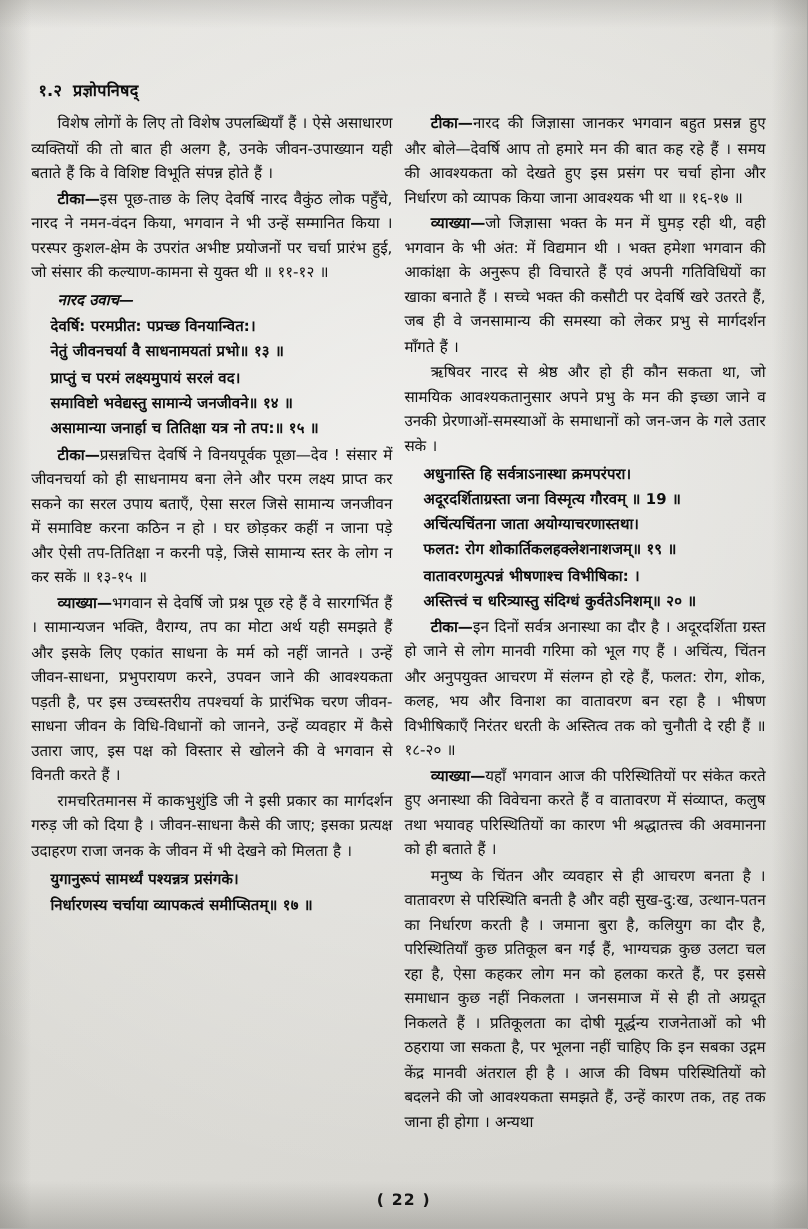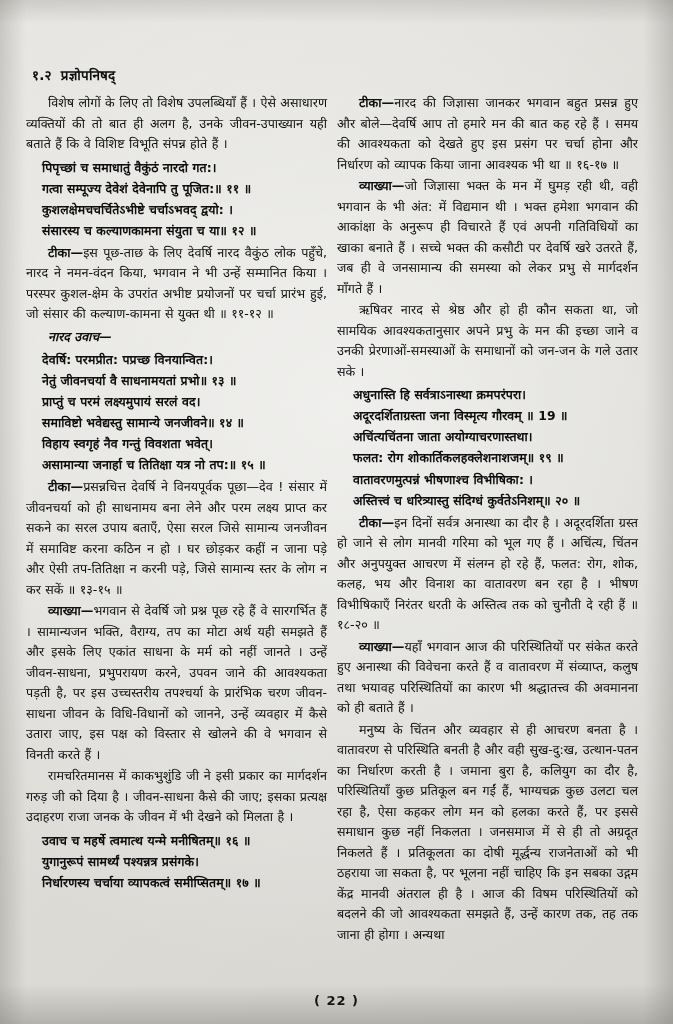--- a/index.html
+++ b/index.html
@@ -129,41 +129,33 @@
 
   <div id="content">
 
     <div id="running-head">
       <span class="folio-num">१.२</span><span>प्रज्ञोपनिषद्</span>
     </div>
 
     <div id="columns">
       <div class="column" id="col-left">
           <p class="para"><span>विशेष लोगों के लिए तो विशेष उपलब्धियाँ हैं । ऐसे असाधारण व्यक्तियों की तो बात ही अलग है, उनके जीवन-उपाख्यान यही बताते हैं कि वे विशिष्ट विभूति संपन्न होते हैं ।</span></p>
-          <div class="verse">
-            <span class="vline">पिपृच्छां  च समाधातुं वैकुंठं  नारदो  गत:।</span>
-            <span class="vline">गत्वा सम्पूज्य देवेशं  देवेनापि तु  पूजित:॥ ११ ॥</span>
-            <span class="vline">कुशलक्षेमचचर्चितेऽभीष्टे चर्चाऽभवद् द्वयो: ।</span>
-            <span class="vline">संसारस्य च कल्याणकामना संयुता  च या॥ १२ ॥</span>
-          </div>
           <p class="para"><span class="lead">टीका—</span><span>इस पूछ-ताछ के लिए देवर्षि नारद वैकुंठ लोक पहुँचे, नारद ने नमन-वंदन किया, भगवान ने भी उन्हें सम्मानित किया । परस्पर कुशल-क्षेम के उपरांत अभीष्ट प्रयोजनों पर चर्चा प्रारंभ हुई, जो संसार की कल्याण-कामना से युक्त थी ॥ ११-१२ ॥</span></p>
           <div class="speaker">नारद उवाच—</div>
           <div class="verse">
             <span class="vline">देवर्षि: परमप्रीत:  पप्रच्छ   विनयान्वित:।</span>
             <span class="vline">नेतुं  जीवनचर्या वै साधनामयतां  प्रभो॥ १३ ॥</span>
             <span class="vline">प्राप्तुं  च  परमं  लक्ष्यमुपायं सरलं  वद।</span>
             <span class="vline">समाविष्टो भवेद्यस्तु सामान्ये जनजीवने॥ १४ ॥</span>
-            <span class="vline">विहाय  स्वगृहं  नैव गन्तुं विवशता भवेत्।</span>
             <span class="vline">असामान्या जनार्हा च तितिक्षा यत्र नो  तप:॥ १५ ॥</span>
           </div>
           <p class="para"><span class="lead">टीका—</span><span>प्रसन्नचित्त देवर्षि ने विनयपूर्वक पूछा—देव ! संसार में जीवनचर्या को ही साधनामय बना लेने और परम लक्ष्य प्राप्त कर सकने का सरल उपाय बताएँ, ऐसा सरल जिसे सामान्य जनजीवन में समाविष्ट करना कठिन न हो । घर छोड़कर कहीं न जाना पड़े और ऐसी तप-तितिक्षा न करनी पड़े, जिसे सामान्य स्तर के लोग न कर सकें ॥ १३-१५ ॥</span></p>
           <p class="para"><span class="lead">व्याख्या—</span><span>भगवान से देवर्षि जो प्रश्न पूछ रहे हैं वे सारगर्भित हैं । सामान्यजन भक्ति, वैराग्य, तप का मोटा अर्थ यही समझते हैं और इसके लिए एकांत साधना के मर्म को नहीं जानते । उन्हें जीवन-साधना, प्रभुपरायण करने, उपवन जाने की आवश्यकता पड़ती है, पर इस उच्चस्तरीय तपश्चर्या के प्रारंभिक चरण जीवन-साधना जीवन के विधि-विधानों को जानने, उन्हें व्यवहार में कैसे उतारा जाए, इस पक्ष को विस्तार से खोलने की वे भगवान से विनती करते हैं ।</span></p>
           <p class="para"><span>रामचरितमानस में काकभुशुंडि जी ने इसी प्रकार का मार्गदर्शन गरुड़ जी को दिया है । जीवन-साधना कैसे की जाए; इसका प्रत्यक्ष उदाहरण राजा जनक के जीवन में भी देखने को मिलता है ।</span></p>
           <div class="verse">
-            <span class="vline">उवाच च महर्षे त्वमात्थ यन्मे  मनीषितम्॥ १६ ॥</span>
             <span class="vline">युगानुरूपं  सामर्थ्यं  पश्यन्नत्र    प्रसंगके।</span>
             <span class="vline">निर्धारणस्य चर्चाया व्यापकत्वं  समीप्सितम्॥ १७ ॥</span>
           </div>
         </div>
       <div class="column" id="col-right">
           <p class="para"><span class="lead">टीका—</span><span>नारद की जिज्ञासा जानकर भगवान बहुत प्रसन्न हुए और बोले—देवर्षि आप तो हमारे मन की बात कह रहे हैं । समय की आवश्यकता को देखते हुए इस प्रसंग पर चर्चा होना और निर्धारण को व्यापक किया जाना आवश्यक भी था ॥ १६-१७ ॥</span></p>
           <p class="para"><span class="lead">व्याख्या—</span><span>जो जिज्ञासा भक्त के मन में घुमड़ रही थी, वही भगवान के भी अंत: में विद्यमान थी । भक्त हमेशा भगवान की आकांक्षा के अनुरूप ही विचारते हैं एवं अपनी गतिविधियों का खाका बनाते हैं । सच्चे भक्त की कसौटी पर देवर्षि खरे उतरते हैं, जब ही वे जनसामान्य की समस्या को लेकर प्रभु से मार्गदर्शन माँगते हैं ।</span></p>
           <p class="para"><span>ऋषिवर नारद से श्रेष्ठ और हो ही कौन सकता था, जो सामयिक आवश्यकतानुसार अपने प्रभु के मन की इच्छा जाने व उनकी प्रेरणाओं-समस्याओं के समाधानों को जन-जन के गले उतार सके ।</span></p>
           <div class="verse">
             <span class="vline">अधुनास्ति  हि   सर्वत्राऽनास्था क्रमपरंपरा।</span>

